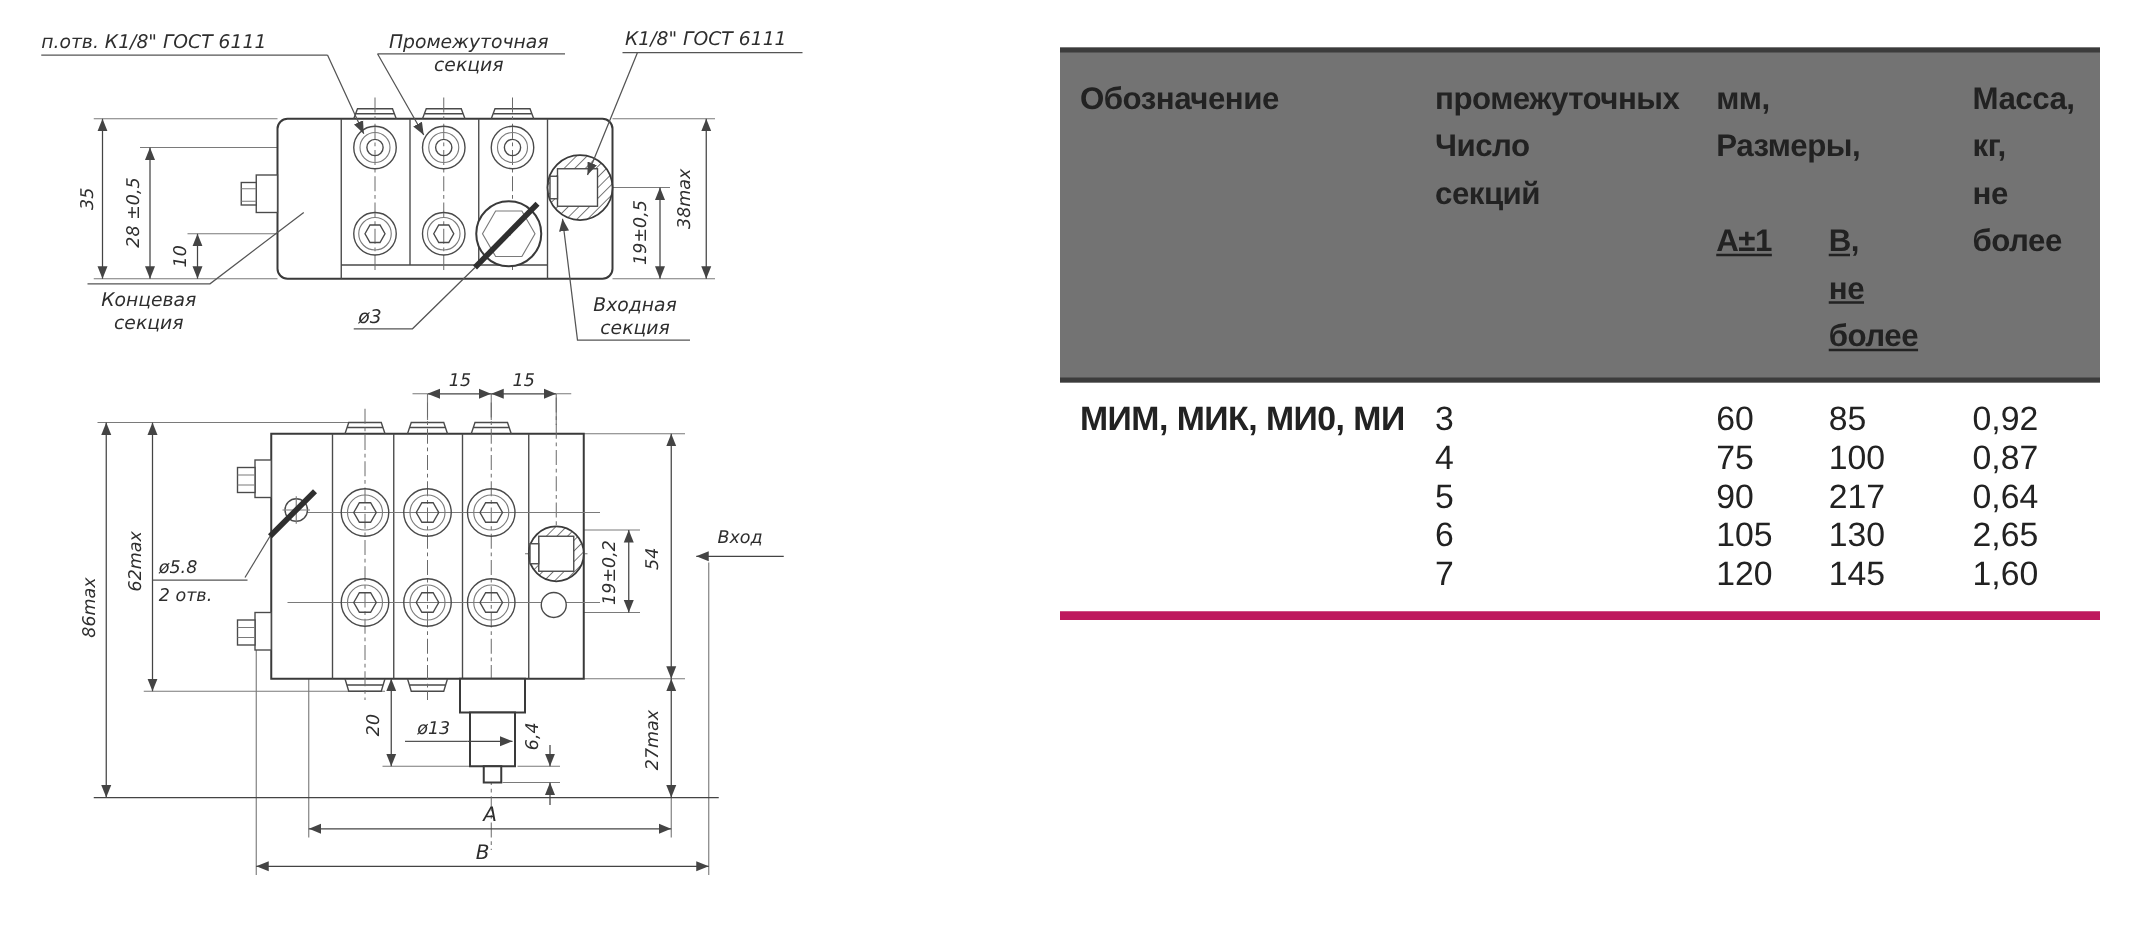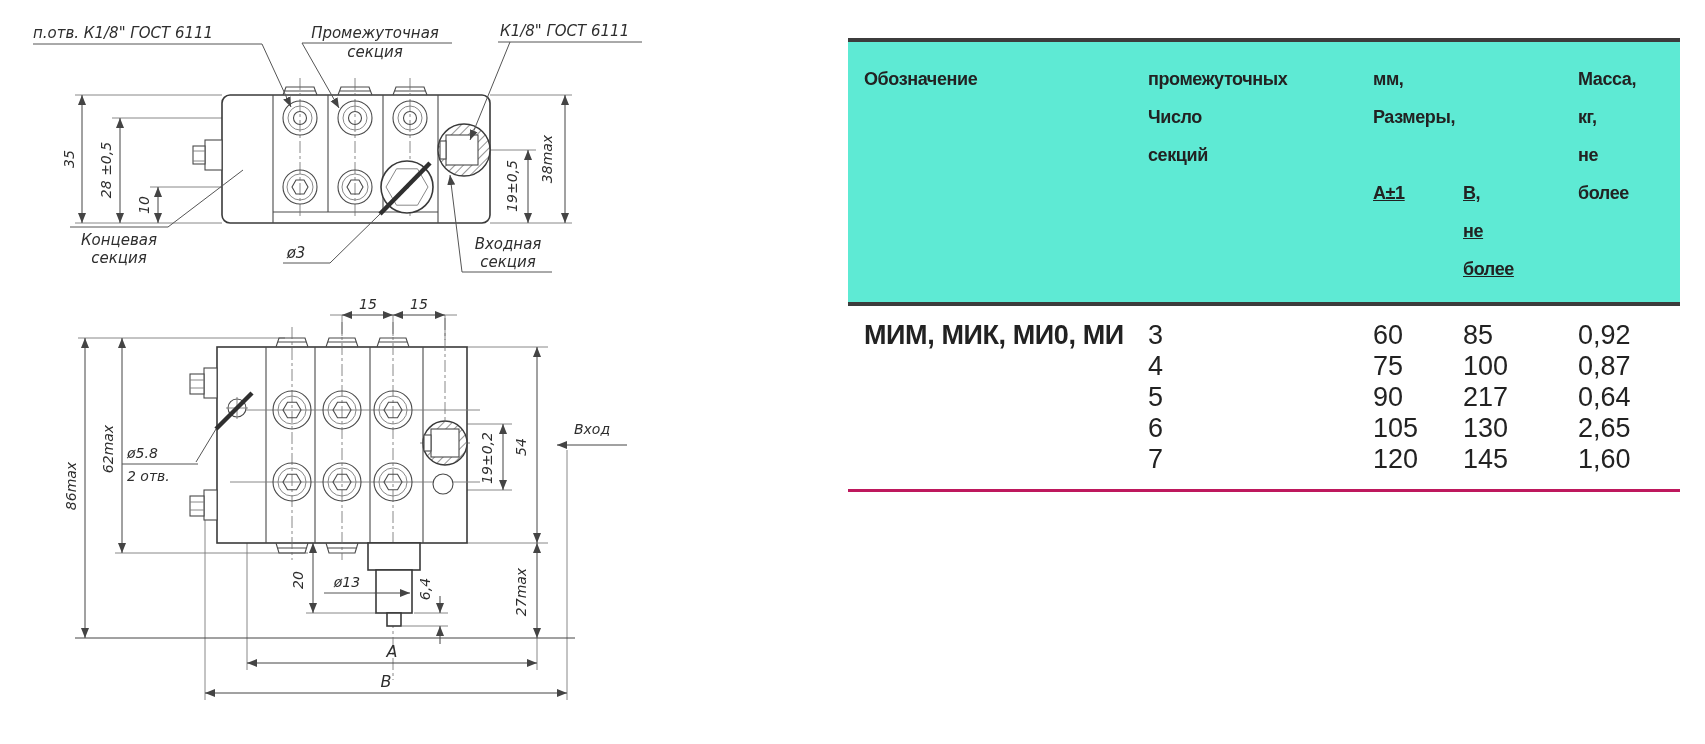--- a/index.html
+++ b/index.html
@@ -12,26 +12,26 @@
   .tn {fill:none;stroke:#7a7a7a;stroke-width:0.9;}
   .cl {fill:none;stroke:#6a6a6a;stroke-width:0.8;stroke-dasharray:12 3 3 3;}
   .dl {fill:none;stroke:#444;stroke-width:1;}
   .ldr{fill:none;stroke:#555;stroke-width:1;}
   .thk{fill:none;stroke:#2f2f2f;stroke-width:4.5;}
   .dt {font:italic 14px "DejaVu Sans",sans-serif;fill:#2e2e2e;}
   .lbl{font:italic 15px "DejaVu Sans",sans-serif;fill:#2e2e2e;}
   .big{font:italic 16px "DejaVu Sans",sans-serif;fill:#2e2e2e;}
   
   .tablewrap{position:absolute;left:848px;top:38px;width:832px;color:#222;}
-  .thead{background:#5eead4;border-top:4px solid #3c3c3c;border-bottom:4px solid #3c3c3c;
+  .thead{background:#737373;border-top:4px solid #3c3c3c;border-bottom:4px solid #3c3c3c;
          display:grid;grid-template-columns:284px 225px 205px 1fr;
          padding:18px 0 14px 16px;
-         font-size:18px;font-weight:700;line-height:38px;letter-spacing:-0.4px;}
+         font-size:25px;font-weight:700;line-height:38px;letter-spacing:-0.4px;}
   .subgrid{display:grid;grid-template-columns:90px 115px;margin-top:38px;text-decoration:underline;}
-  .tbody{padding:14px 0 14px 16px;border-bottom:3px solid #be185d;}
+  .tbody{padding:14px 0 14px 16px;border-bottom:7px solid #be185d;}
   .trow{display:grid;grid-template-columns:284px 225px 90px 115px 1fr;
         font-size:27px;line-height:31px;}
   .des{font-weight:700;letter-spacing:-0.4px;}
 </style>
 </head>
 <body>
 
 <div class="page">
 
   <div class="drawing">

